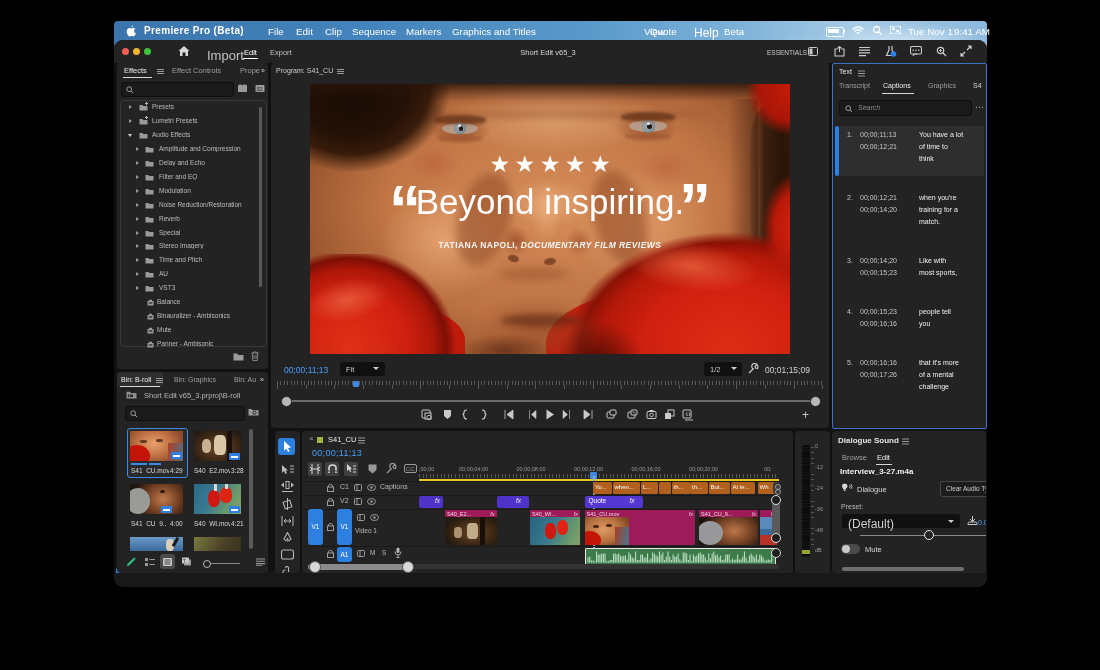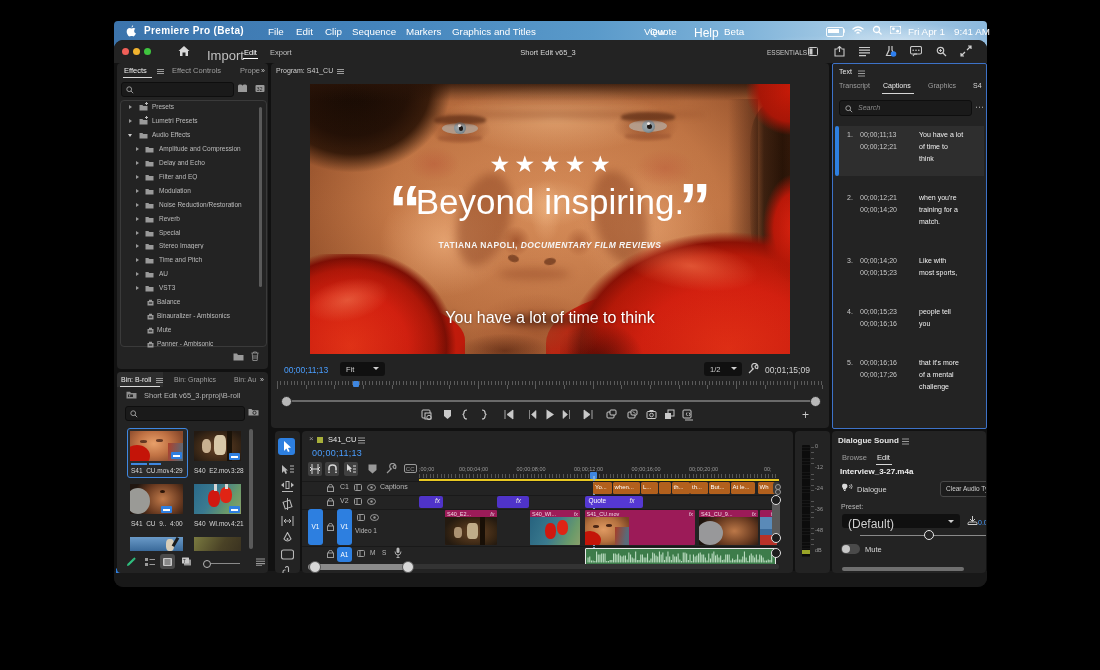--- a/index.html
+++ b/index.html
@@ -46,21 +46,21 @@
         <path d="M7 7 L9.5 9.5" stroke="#fff" stroke-width="1.3"></path>
       </svg>
     </div>
   <div class="a" style="left:776px;top:5px;width:11px;height:8px;">
       <svg width="11" height="8">
         <rect x="0" y="0" width="11" height="8" rx="2.5" fill="none" stroke="#fff" stroke-width="1.1"></rect>
         <circle cx="3.4" cy="2.8" r="1.4" fill="#fff"></circle>
         <circle cx="7.6" cy="5.2" r="1.4" fill="#fff"></circle>
       </svg>
     </div>
-  <div class="a" style="left:794px;top:4.5px;font-size:9.8px;">Fri Apr 1</div>
+  <div class="a" style="left:794px;top:4.5px;font-size:9.8px;">Tue Nov 1</div>
   <div class="a" style="left:840px;top:4.5px;font-size:9.8px;">9:41 AM</div>
 </div>
 
 <div class="a" style="left:114px;top:40px;width:873px;height:547px;background:#111111;border-radius:9px;"></div>
 
 <div id="titlebar" class="a" style="left:114px;top:40px;width:873px;height:23px;background:#232323;border-radius:9px 9px 0 0;">
   <div class="a" style="left:8px;top:8px;width:7px;height:7px;border-radius:50%;background:#f15f58;"></div>
   <div class="a" style="left:19px;top:8px;width:7px;height:7px;border-radius:50%;background:#f1b32f;"></div>
   <div class="a" style="left:30px;top:8px;width:7px;height:7px;border-radius:50%;background:#3fc43f;"></div>
   <div class="a" style="left:64px;top:5px;width:12px;height:12px;">
@@ -497,21 +497,20 @@
     <div class="a" style="left:152px;top:196px;width:150px;height:88px;background:radial-gradient(ellipse 50% 50% at 50% 58%,rgba(160,82,44,0.6),rgba(160,82,44,0) 86%);"></div>
     <div class="a" style="left:190px;top:230px;width:80px;height:13px;background:rgba(96,42,20,0.65);border-radius:50%;filter:blur(3px);"></div>
     <div class="a" style="left:140px;top:243px;width:110px;height:34px;background:radial-gradient(ellipse 50% 60% at 50% 70%,rgba(70,26,10,0.6),rgba(70,26,10,0) 85%);"></div>
     <div class="a" style="left:0;top:0;width:480px;height:270px;background:linear-gradient(180deg,rgba(110,45,18,0.10) 0%,rgba(110,45,18,0.04) 45%,rgba(90,30,10,0.12) 100%);"></div>
 
     <div class="a" style="left:0;top:67px;width:480px;text-align:center;color:#fff;font-size:23px;letter-spacing:4.5px;text-indent:4.5px;">★★★★★</div>
     <div class="a" style="left:79px;top:88px;width:60px;color:#fff;font-size:64px;font-weight:bold;letter-spacing:-4px;">“</div>
     <div class="a" style="left:369px;top:86px;width:60px;color:#fff;font-size:64px;font-weight:bold;letter-spacing:-4px;">”</div>
     <div class="a" style="left:0;top:98px;width:480px;text-align:center;color:#fff;font-size:35px;">Beyond inspiring.</div>
     <div class="a" style="left:0;top:156px;width:480px;text-align:center;color:#f5f5f5;font-size:8.5px;font-weight:bold;letter-spacing:0.45px;">TATIANA NAPOLI, <span style="font-style:italic;">DOCUMENTARY FILM REVIEWS</span></div>
-    <div class="a" style="left:0;top:225px;width:480px;text-align:center;color:#fff;font-size:16px;text-shadow:0 0 3px rgba(0,0,0,0.45);">You have a lot of time to think</div>
   </div>
 
   <div class="a" style="left:13px;top:302px;font-size:8.5px;color:#4a9eff;">00;00;11;13</div>
   <div class="a" style="left:69px;top:299px;width:45px;height:14px;background:#101010;border-radius:3px;">
     <div class="a" style="left:6px;top:3px;font-size:7.5px;color:#cfcfcf;">Fit</div>
     <div class="a" style="left:33px;top:5px;width:0;height:0;border-top:3.5px solid #cfcfcf;border-left:3px solid transparent;border-right:3px solid transparent;"></div>
   </div>
   <div class="a" style="left:433px;top:299px;width:38px;height:14px;background:#101010;border-radius:3px;">
     <div class="a" style="left:6px;top:3px;font-size:7.5px;color:#cfcfcf;">1/2</div>
     <div class="a" style="left:27px;top:5px;width:0;height:0;border-top:3.5px solid #cfcfcf;border-left:3px solid transparent;border-right:3px solid transparent;"></div>

